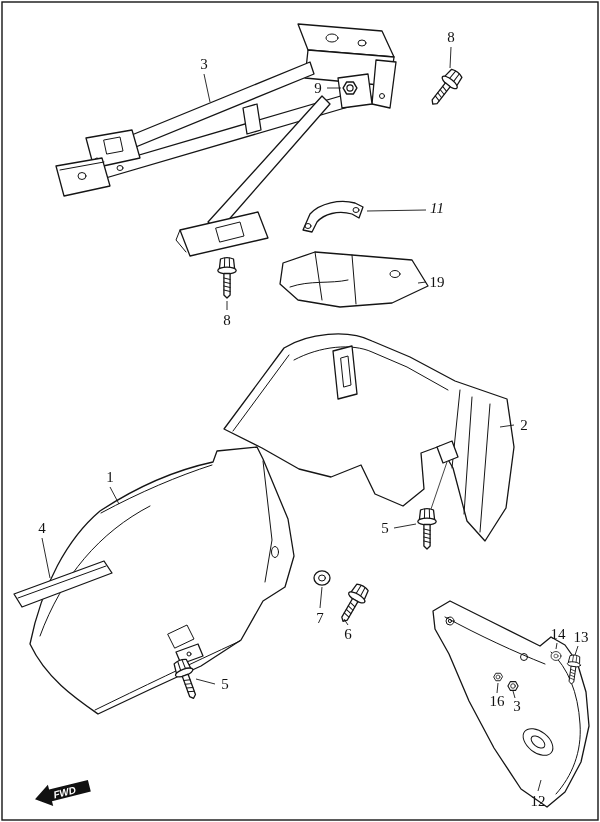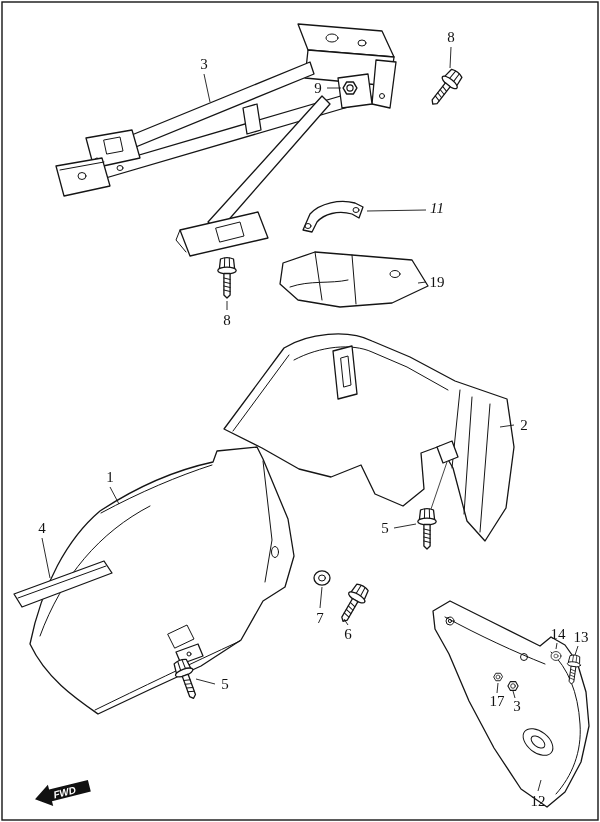--- a/index.html
+++ b/index.html
@@ -178,15 +178,15 @@
       <span class="callout" style="left: 385px; top: 528px;">5</span>
       <span class="callout" style="left: 110px; top: 477px;">1</span>
       <span class="callout" style="left: 42px; top: 528px;">4</span>
       <span class="callout" style="left: 320px; top: 618px;">7</span>
       <span class="callout" style="left: 348px; top: 634px;">6</span>
       <span class="callout" style="left: 225px; top: 684px;">5</span>
       <span class="callout" style="left: 538px; top: 801px;">12</span>
       <span class="callout" style="left: 581px; top: 637px;">13</span>
       <span class="callout" style="left: 558px; top: 634px;">14</span>
       <span class="callout" style="left: 517px; top: 706px;">3</span>
-      <span class="callout" style="left: 497px; top: 701px;">17</span>
+      <span class="callout" style="left: 497px; top: 701px;">16</span>
     </div>
 </div>
 
 </body></html>

